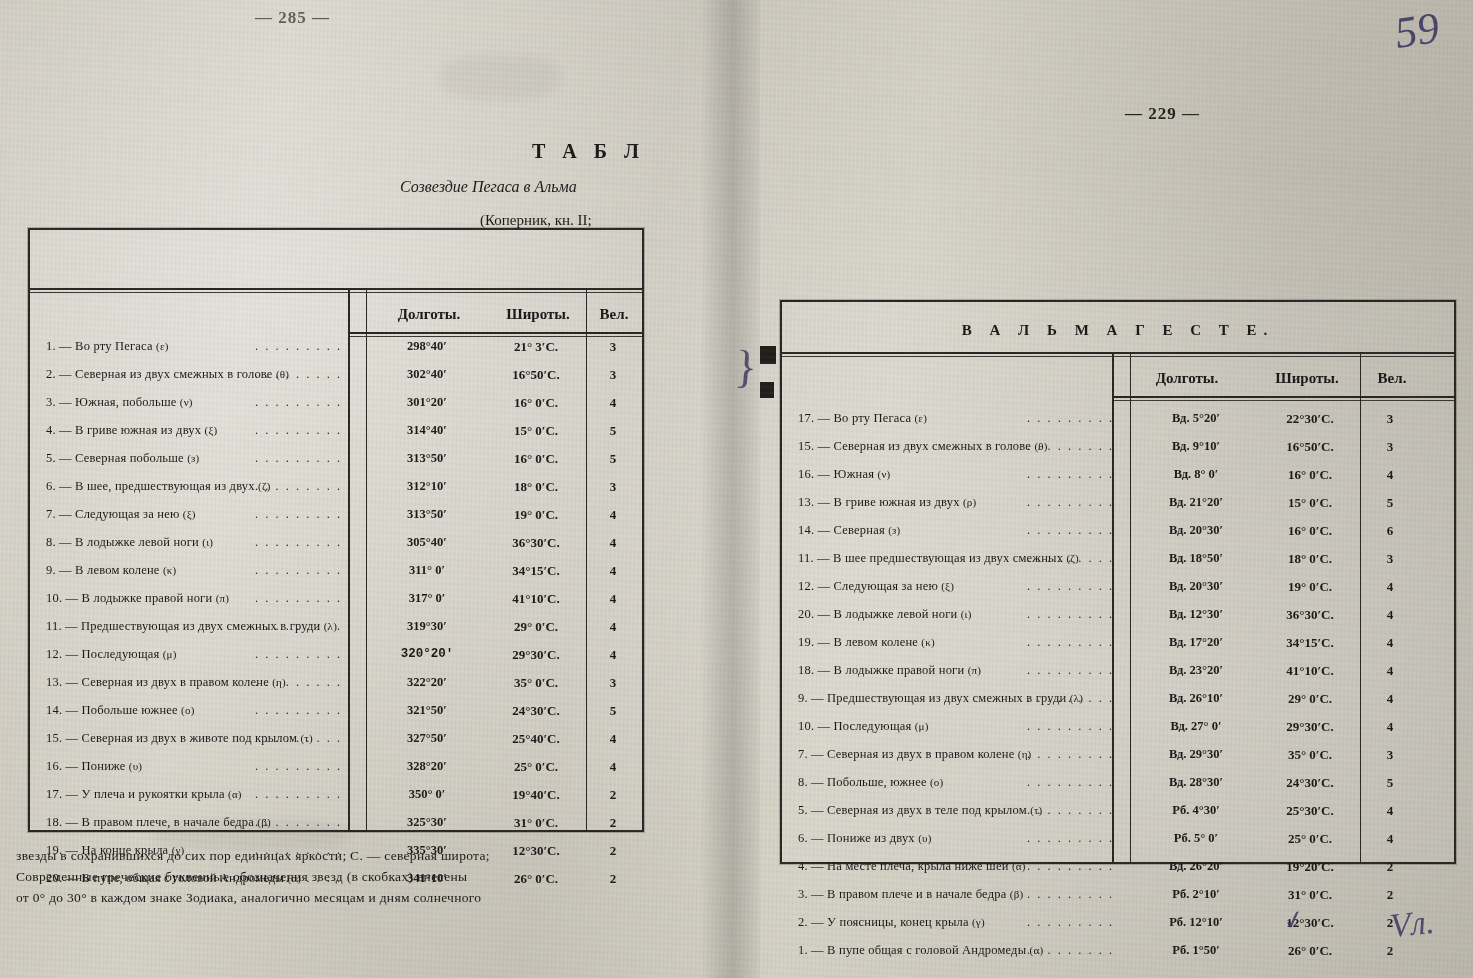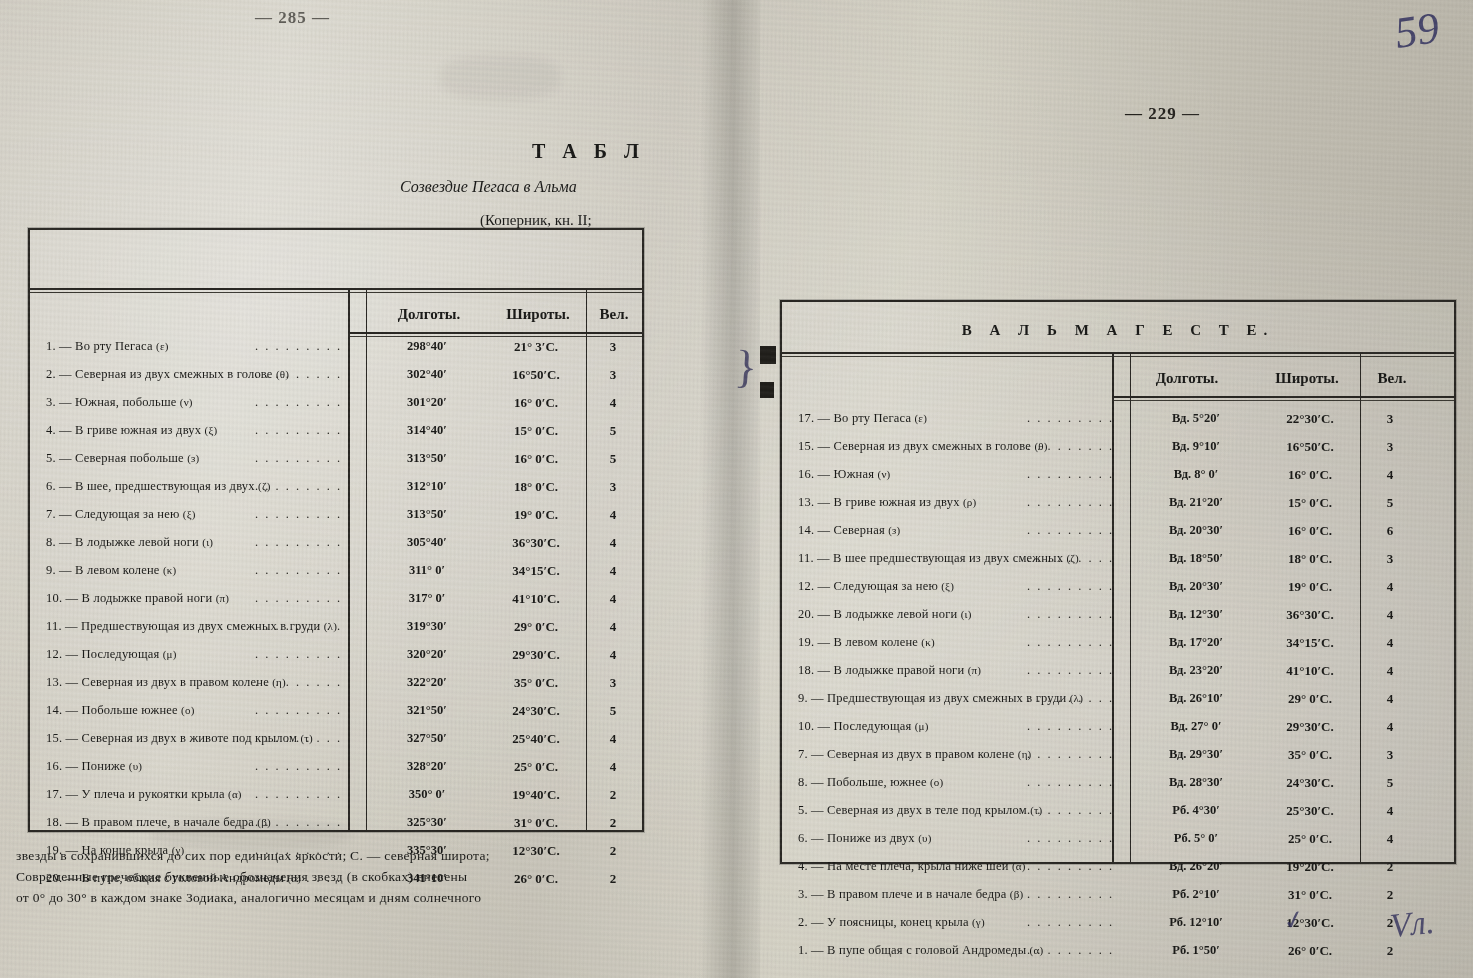--- a/index.html
+++ b/index.html
@@ -330,21 +330,21 @@
           <div class="row">
             <span class="name">11. — Предшествующая из двух смежных в груди <span class="greek">(λ)</span></span>
             <span class="dots" style="right: 300px;">. . . . . . . . .</span>
             <span class="lon" style="left: 338px; width: 118px;">319°30′</span>
             <span class="lat" style="left: 456px; width: 100px;">29° 0′С.</span>
             <span class="mag" style="left: 556px; width: 54px;">4</span>
           </div>
           <div class="row">
             <span class="name">12. — Последующая <span class="greek">(μ)</span></span>
             <span class="dots" style="right: 300px;">. . . . . . . . .</span>
-            <span class="lon" style="left: 338px; width: 118px;">320°20′</span>
+            <span class="lon" style="left: 338px; width: 118px; font-family: Liberation Mono, monospace;">320°20′</span>
             <span class="lat" style="left: 456px; width: 100px;">29°30′С.</span>
             <span class="mag" style="left: 556px; width: 54px;">4</span>
           </div>
           <div class="row">
             <span class="name">13. — Северная из двух в правом колене <span class="greek">(η)</span></span>
             <span class="dots" style="right: 300px;">. . . . . . . . .</span>
             <span class="lon" style="left: 338px; width: 118px;">322°20′</span>
             <span class="lat" style="left: 456px; width: 100px;">35° 0′С.</span>
             <span class="mag" style="left: 556px; width: 54px;">3</span>
           </div>

